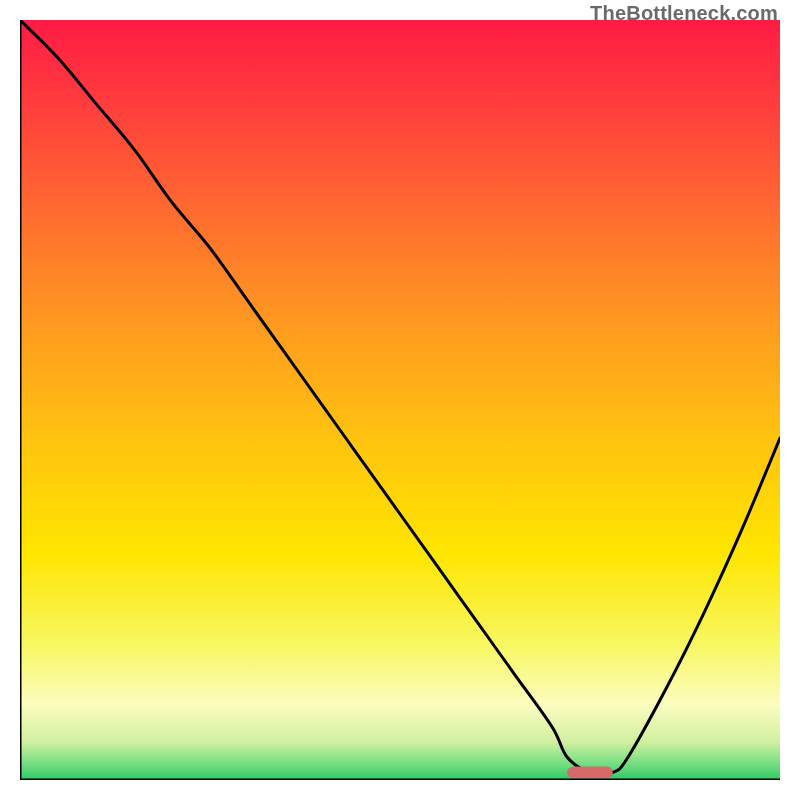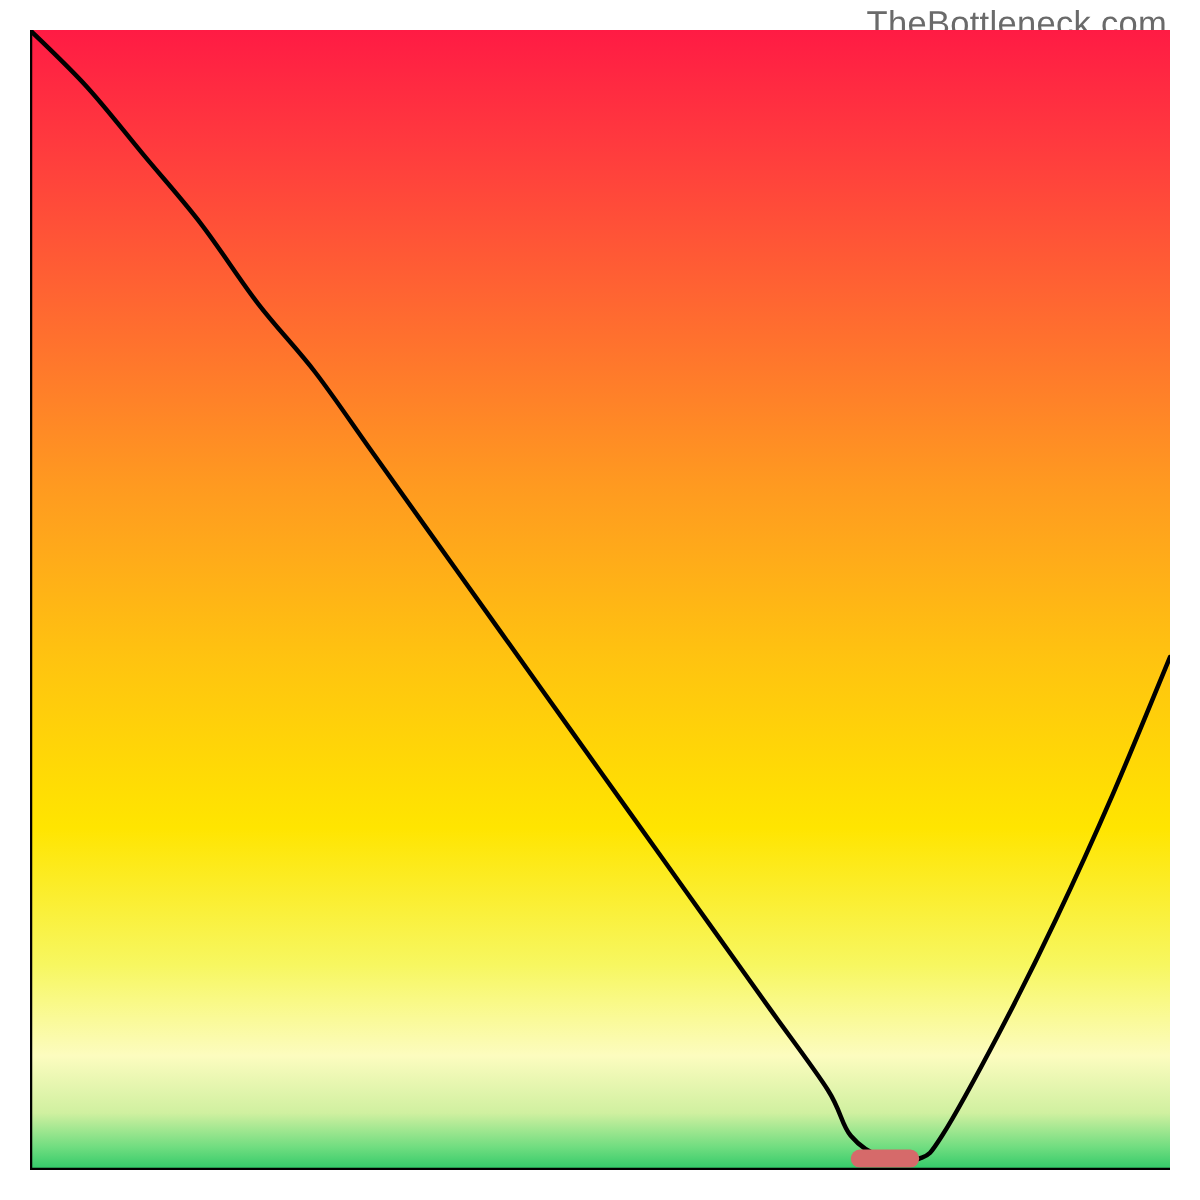--- a/index.html
+++ b/index.html
@@ -20,22 +20,22 @@
     left: 20px;
     top: 20px;
     width: 760px;
     height: 760px;
   }
   .watermark {
     position: absolute;
     top: 2px;
     right: 22px;
     font-family: Arial, Helvetica, sans-serif;
-    font-size: 23px;
-    font-weight: normal;
+    font-size: 20px;
+    font-weight: bold;
     color: #6a6a6a;
     letter-spacing: 0.2px;
   }
   svg {
     display: block;
   }
 </style>
 </head>
 <body>
 

